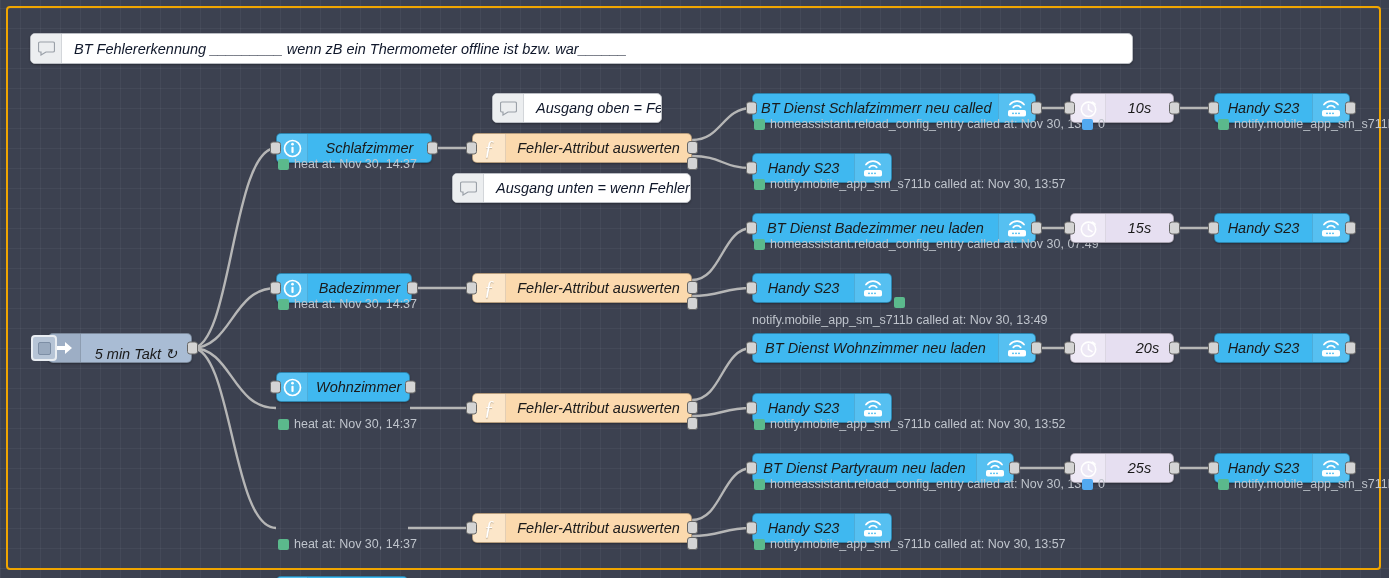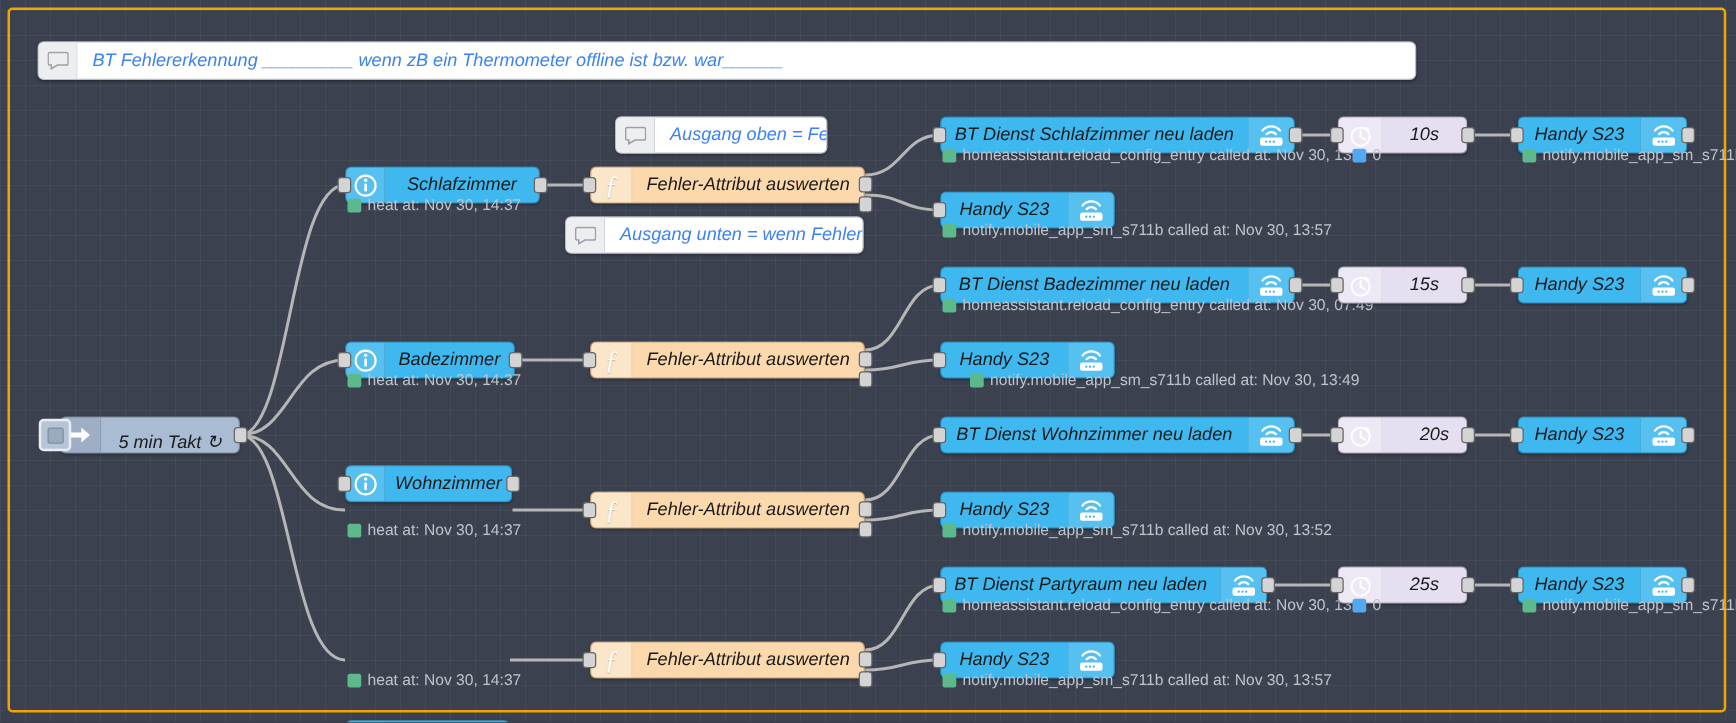--- a/index.html
+++ b/index.html
@@ -177,21 +177,21 @@
     border-radius: 4px 0 0 4px;
     display: flex;
     align-items: center;
     justify-content: center;
     flex: 0 0 auto;
   }
 
   .n-comment {
     background: #ffffff;
     border: 1px solid #b9bcc2;
-    color: #3b82f6;
+    color: #0f172a;
     font-style: italic;
   }
   .n-comment .iconbox {
     width: 30px;
     height: 100%;
     background: #eceef0;
     border-right: 1px solid #d3d6da;
     border-radius: 4px 0 0 4px;
     display: flex;
     align-items: center;
@@ -328,21 +328,21 @@
   <div class="node n-func" style="left:472px; top:133px; width:220px;">
     <div class="port in"></div>
     <div class="iconbox">ƒ</div>
     <div class="label">Fehler-Attribut auswerten</div>
     <div class="port out1"></div>
     <div class="port out2"></div>
   </div>
 
   <div class="node n-api" style="left:752px; top:93px; width:284px;">
     <div class="port in"></div>
-    <div class="label">BT Dienst Schlafzimmer neu laden</div>
+    <div class="label">BT Dienst Schlafzimmerr neu called</div>
     <div class="iconbox-right">
       <svg class="svgic" width="25" height="20" viewBox="0 0 25 20">
         <path d="M5,6.5 a9,9 0 0 1 14,0" fill="none" stroke="#fff" stroke-width="1.8" stroke-linecap="round"></path>
         <path d="M8.3,9.3 a5,5 0 0 1 7.4,0" fill="none" stroke="#fff" stroke-width="1.8" stroke-linecap="round"></path>
         <rect x="3" y="12" width="18" height="6.5" rx="1.8" fill="#fff"></rect>
         <circle cx="8" cy="15.3" r="0.9" fill="#3fb8f0"></circle>
         <circle cx="11" cy="15.3" r="0.9" fill="#3fb8f0"></circle>
         <circle cx="14" cy="15.3" r="0.9" fill="#3fb8f0"></circle>
       </svg>
     </div>
@@ -492,21 +492,21 @@
       <svg class="svgic" width="25" height="20" viewBox="0 0 25 20">
         <path d="M5,6.5 a9,9 0 0 1 14,0" fill="none" stroke="#fff" stroke-width="1.8" stroke-linecap="round"></path>
         <path d="M8.3,9.3 a5,5 0 0 1 7.4,0" fill="none" stroke="#fff" stroke-width="1.8" stroke-linecap="round"></path>
         <rect x="3" y="12" width="18" height="6.5" rx="1.8" fill="#fff"></rect>
         <circle cx="8" cy="15.3" r="0.9" fill="#3fb8f0"></circle>
         <circle cx="11" cy="15.3" r="0.9" fill="#3fb8f0"></circle>
         <circle cx="14" cy="15.3" r="0.9" fill="#3fb8f0"></circle>
       </svg>
     </div>
   </div>
-  <div class="status" style="left:776px; top:297px;">
+  <div class="status" style="left:752px; top:297px;flex-direction:column;">
     <span class="dot green"></span>
     <span>notify.mobile_app_sm_s711b called at: Nov 30, 13:49</span>
   </div>
 
   <div class="node n-api" style="left:276px; top:372px; width:134px;">
     <div class="port in"></div>
     <div class="iconbox">
       <svg class="svgic" width="19" height="19" viewBox="0 0 19 19">
         <circle cx="9.5" cy="9.5" r="8" fill="none" stroke="#fff" stroke-width="1.7"></circle>
         <circle cx="9.5" cy="5.2" r="1.35" fill="#fff"></circle>

